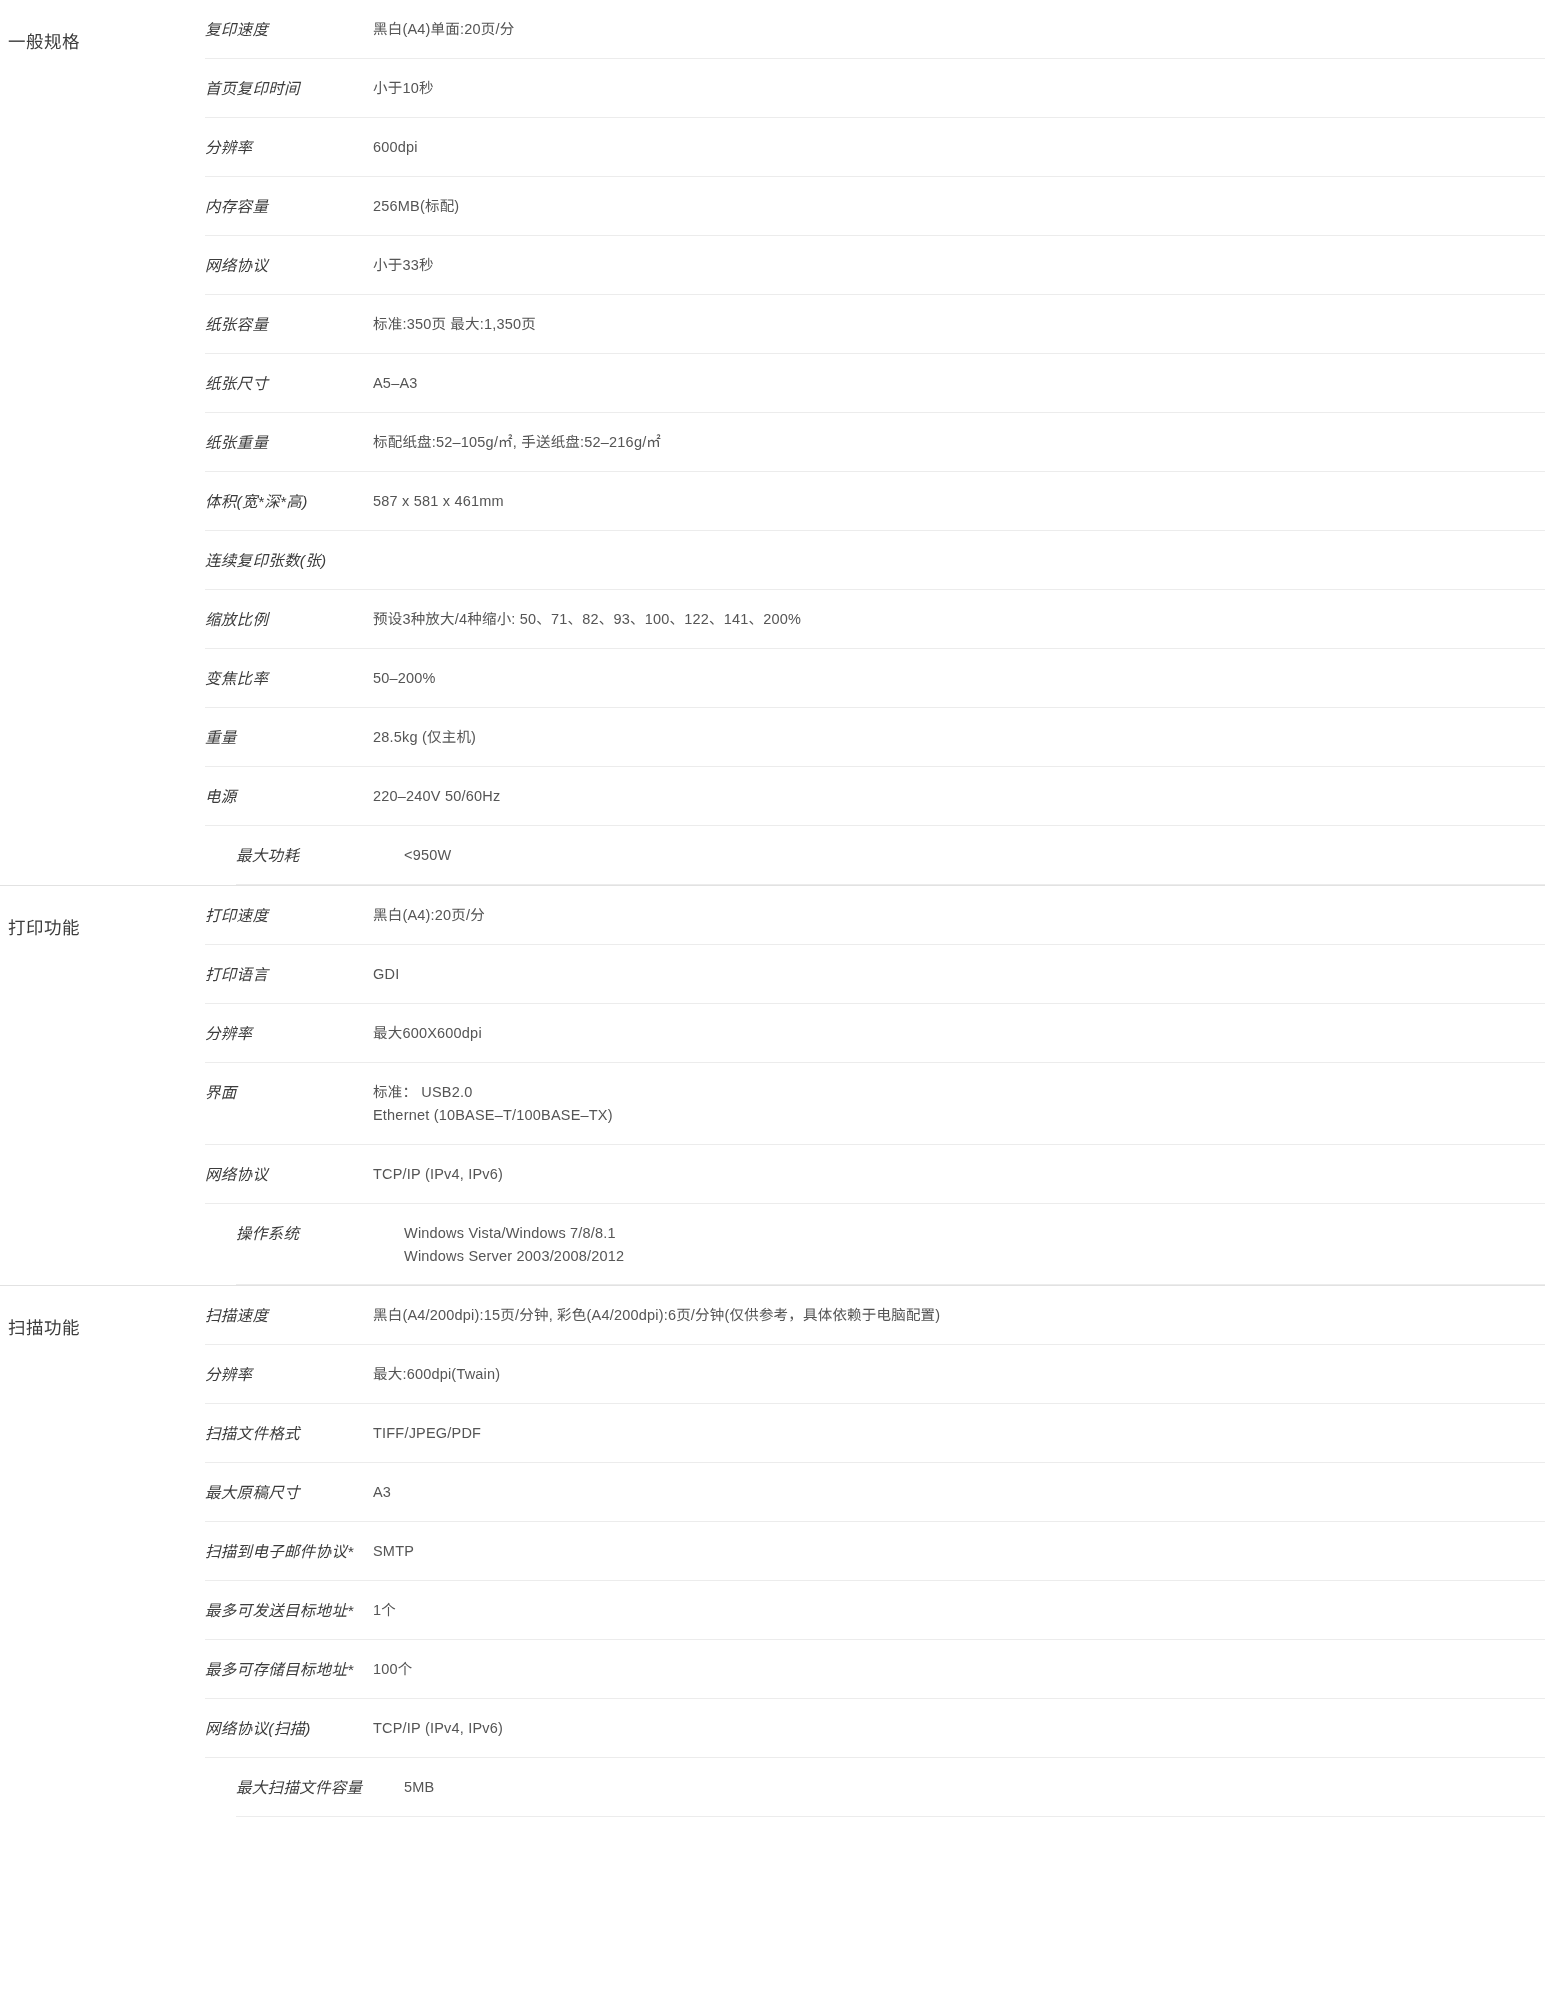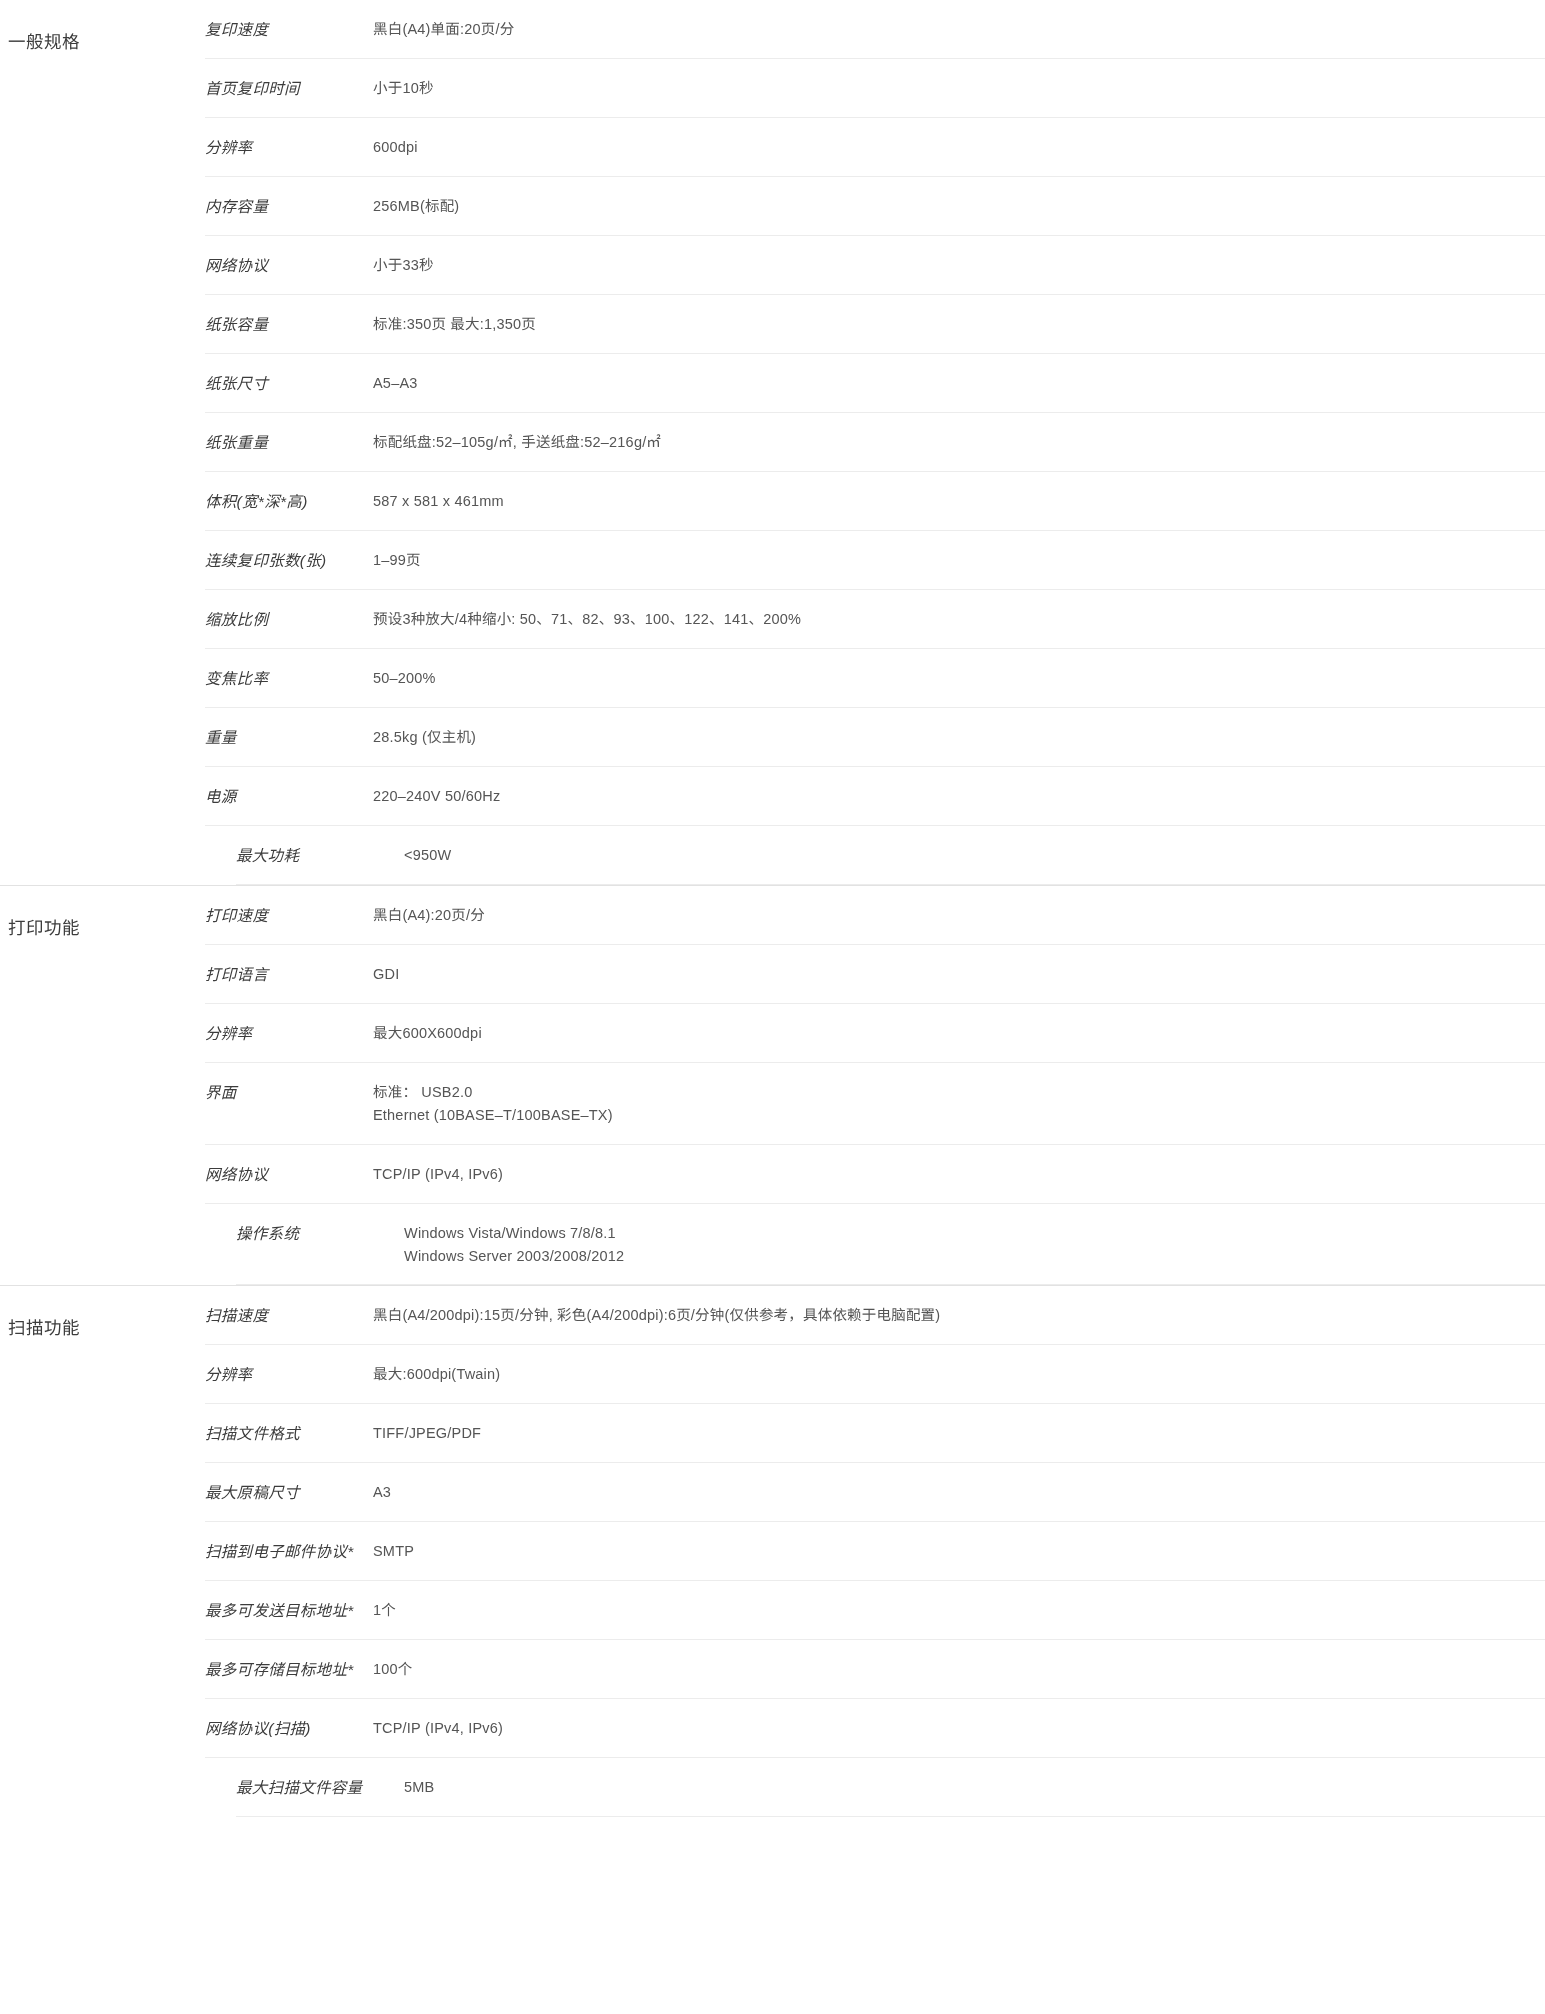--- a/index.html
+++ b/index.html
@@ -134,23 +134,20 @@
           </div>
         </div>
         <div class="spec-row">
           <div class="spec-label">体积(宽*深*高)</div>
           <div class="spec-value">
             <span class="line">587 x 581 x 461mm</span>
           </div>
         </div>
         <div class="spec-row">
           <div class="spec-label">连续复印张数(张)</div>
-          <div class="spec-value">
-            <span class="line">1–99页</span>
-          </div>
         </div>
         <div class="spec-row">
           <div class="spec-label">缩放比例</div>
           <div class="spec-value">
             <span class="line">预设3种放大/4种缩小: 50、71、82、93、100、122、141、200%</span>
           </div>
         </div>
         <div class="spec-row">
           <div class="spec-label">变焦比率</div>
           <div class="spec-value">

